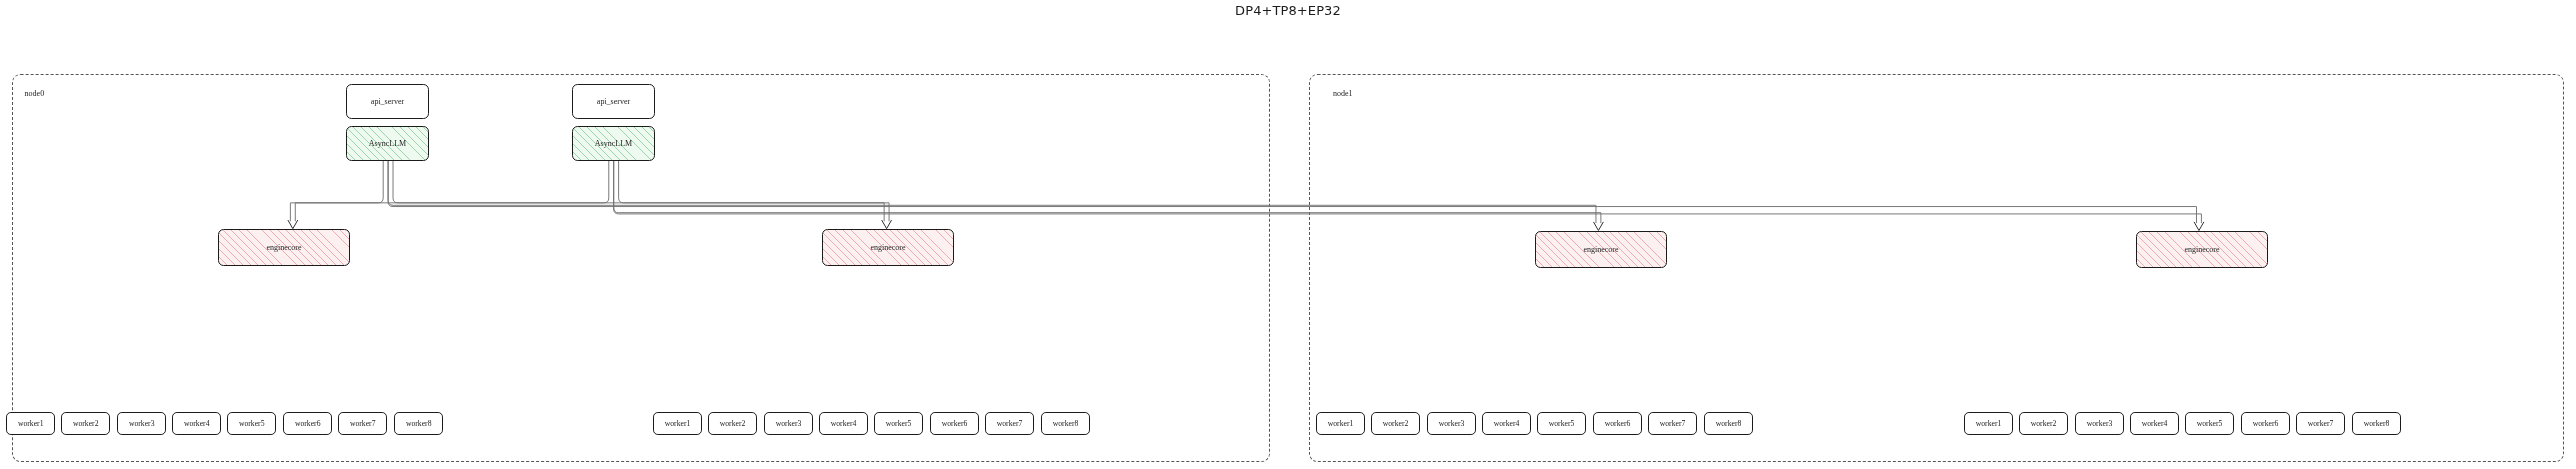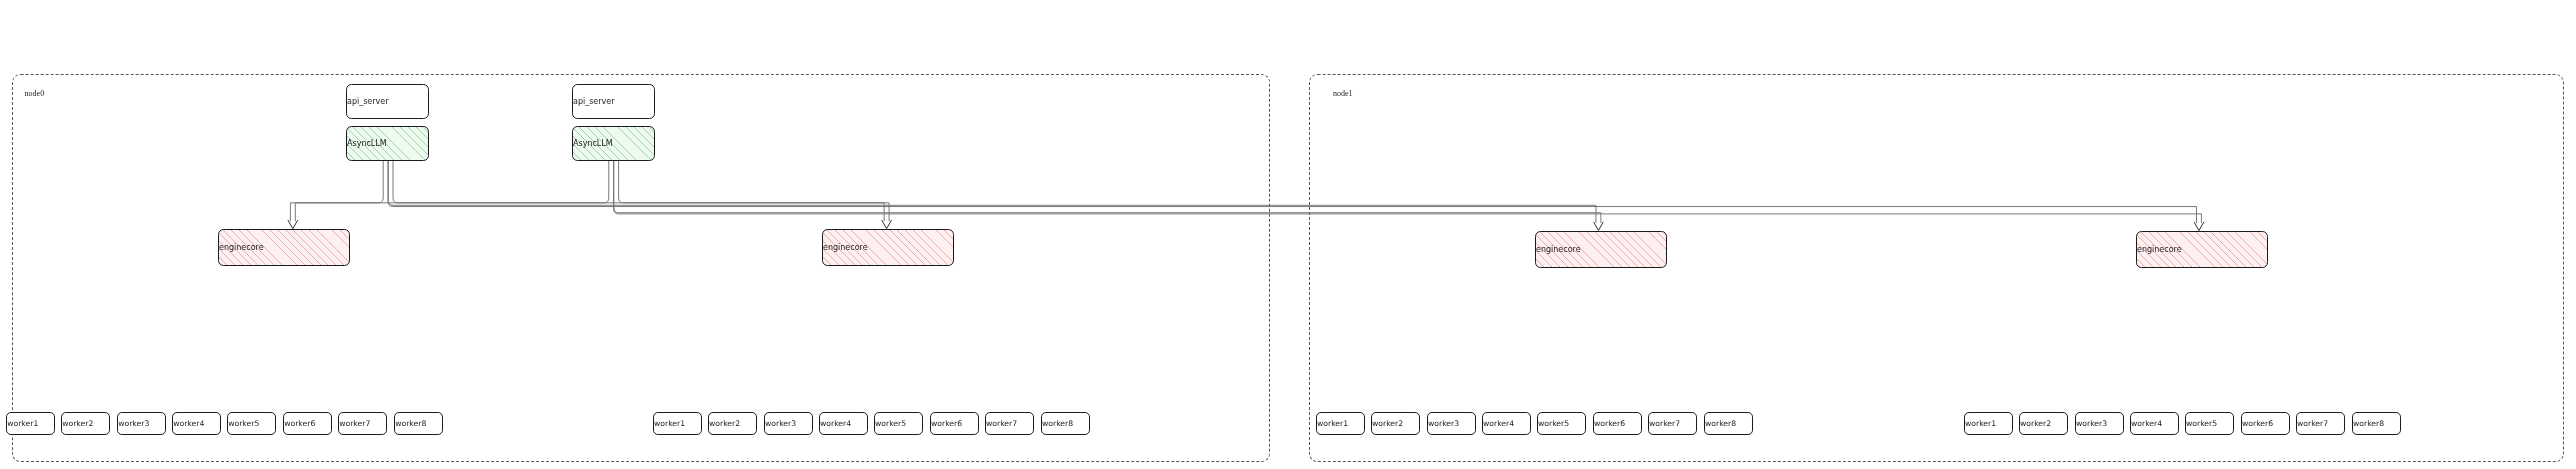--- a/index.html
+++ b/index.html
@@ -37,25 +37,26 @@
     font-family:Liberation Serif, serif;
   }
 
   
   .box{
     position:absolute;
     box-sizing:border-box;
     border:1px solid #1b1b1b;
     border-radius:5.5px;
     background:#ffffff;
-    display:flex;align-items:center;justify-content:flex-start;
+    display:flex;align-items:center;justify-content:center;
     font-size:8px;
     color:#1c1c1c;
     white-space:nowrap;
     overflow:hidden;
+    font-family:Liberation Serif, serif;
   }
   .box.api{ border-radius:5.5px; }
 
   .box.async{
     background-color:#eefaf0;
     background-image:repeating-linear-gradient(
         45deg,
         rgba(90,185,110,.55) 0 0.7px,
         rgba(0,0,0,0) 0.7px 5.5px);
     border-color:#1b1b1b;
@@ -77,20 +78,21 @@
   
   #edges{position:absolute;left:0;top:0;width:2576px;height:469px;pointer-events:none;}
   #edges path{fill:none;stroke:#6f6f6f;stroke-width:1.5px;}
   #edges .arrowhead{fill:none;stroke:#2b2b2b;stroke-width:1.6px;}
 </style>
 </head>
 <body>
 
 <div id="stage">
 
+  <div class="title">DP4+TP8+EP32</div>
 
   <div class="node-box" style="left:12.3px;top:74px;width:1258px;height:388px;"></div>
   <div class="node-label" style="left:24.6px;top:89px;">node0</div>
 
   <div class="box api" style="left:346px;top:84px;width:83px;height:35px;">
     <span>api_server</span>
   </div>
   <div class="box async" style="left:346px;top:126px;width:83px;height:35px;">
     <span>AsyncLLM</span>
   </div>

